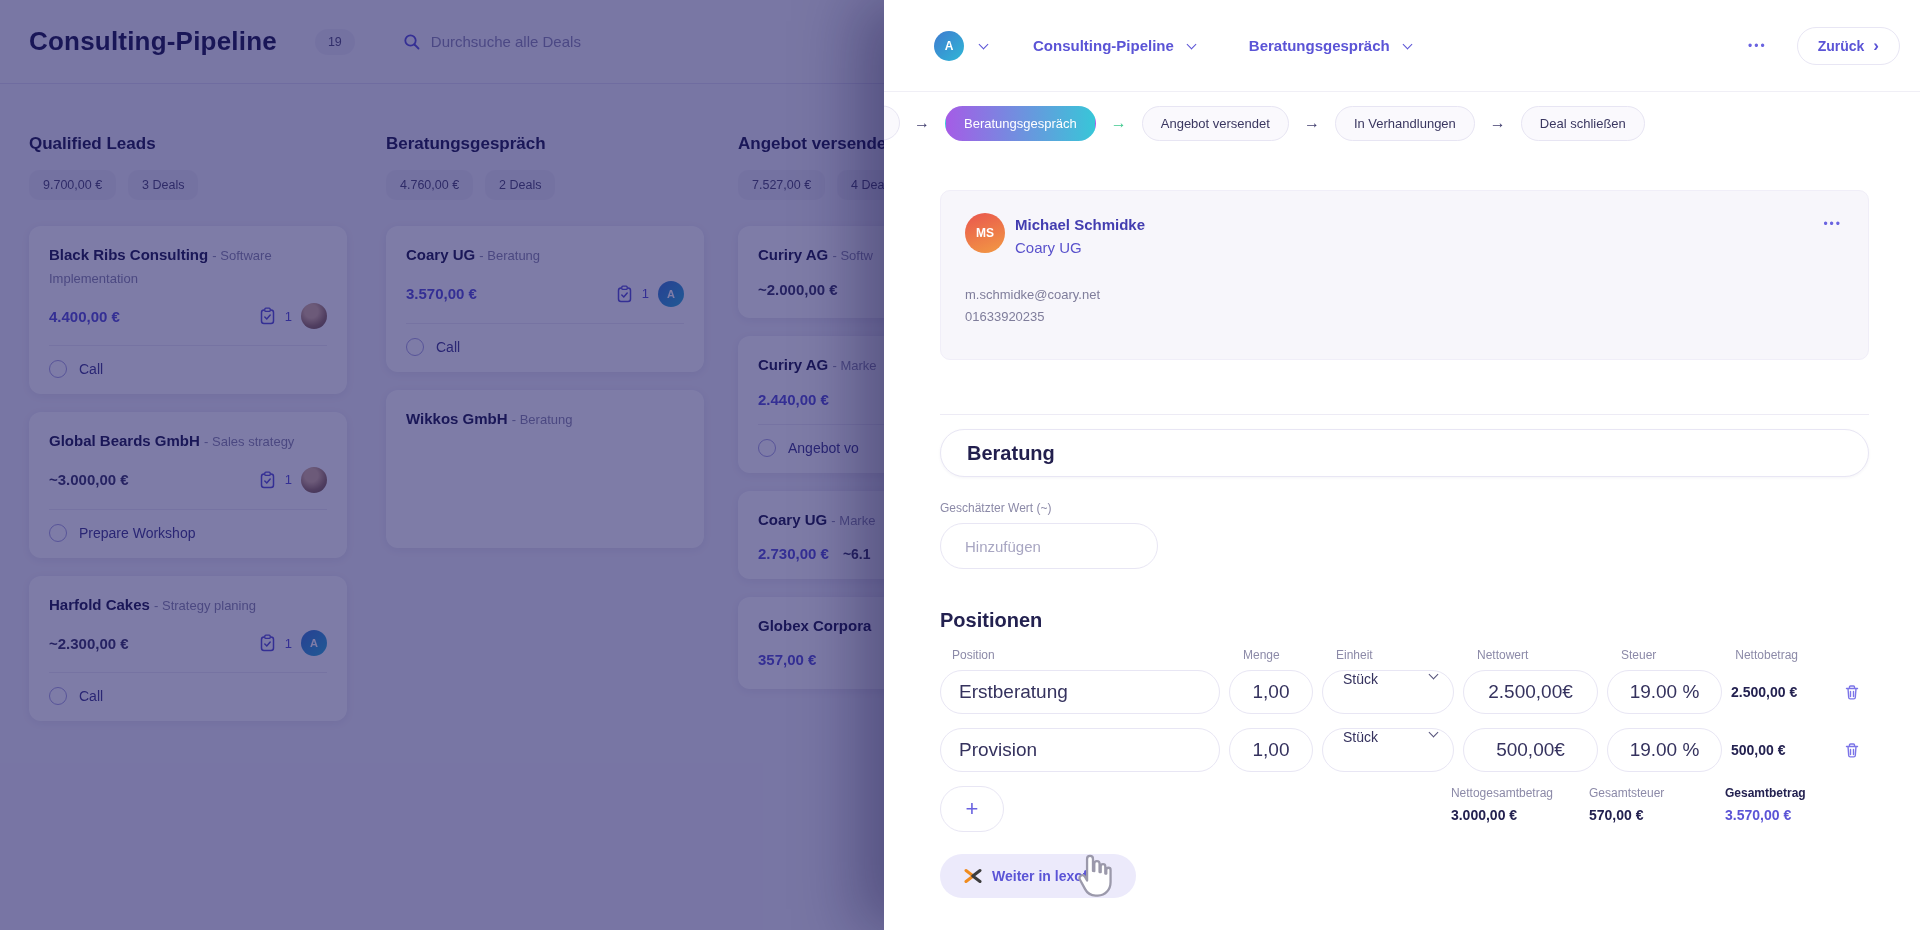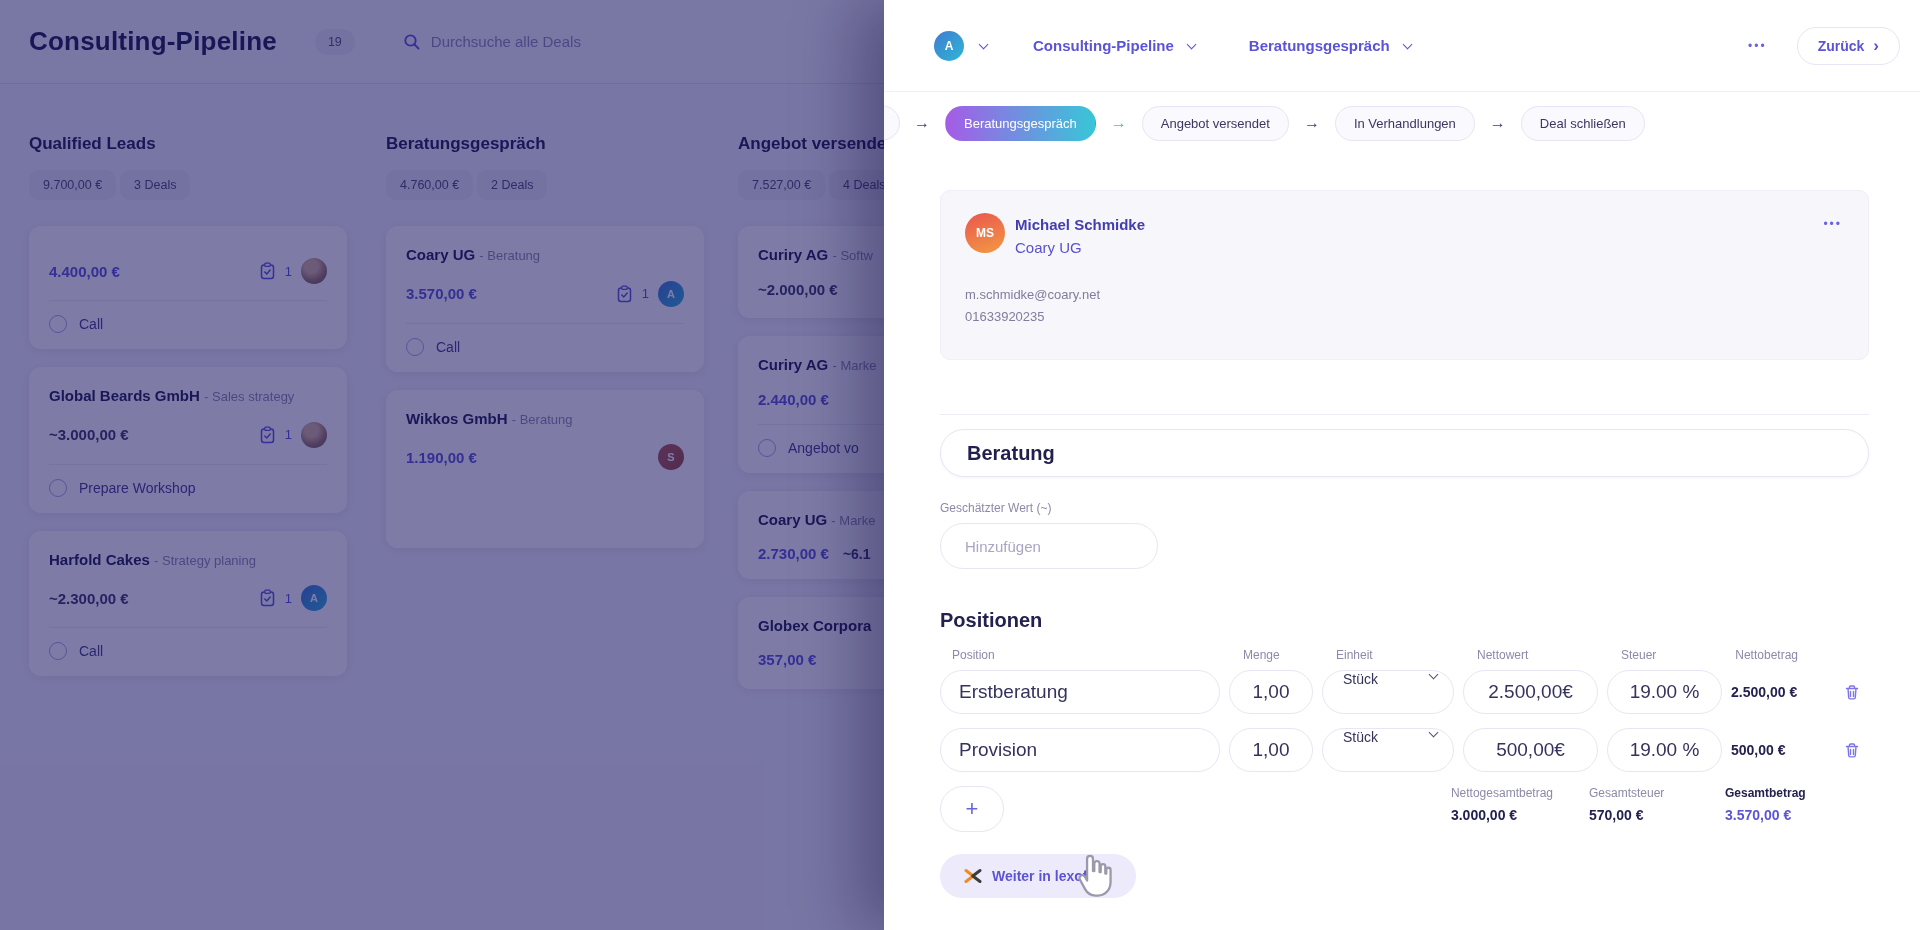--- a/index.html
+++ b/index.html
@@ -12,21 +12,21 @@
               padding-left:29px; border-bottom:1px solid #dedcf0; background:#f4f3f9; }
   .b-title { font-size:26px; font-weight:bold; color:#201d4f; letter-spacing:.2px; }
   .b-count { margin-left:38px; background:#e9e8f2; border-radius:13px; padding:6px 13px; font-size:12.5px; color:#55527a; }
   .b-search { margin-left:48px; display:flex; align-items:center; gap:10px; }
   .b-search input { background:transparent; border:none; outline:none; font-size:15px; color:#55527a; width:230px; font-family:inherit; }
   .b-search input::placeholder { color:#8f8db2; }
 
   .cols { position:absolute; top:84px; left:0; right:0; bottom:0; }
   .col { position:absolute; top:0; width:318px; }
   .col-head { margin-top:50px; font-size:17px; font-weight:bold; color:#232150; white-space:nowrap; }
-  .badges { display:flex; gap:4px; margin-top:16px; }
+  .badges { display:flex; gap:12px; margin-top:16px; }
   .badge { background:#e9e8f2; border-radius:10px; padding:8px 14px; font-size:12.5px; color:#504d74; white-space:nowrap; }
   .cards { margin-top:26px; display:flex; flex-direction:column; gap:18px; }
   .card { background:#ffffff; border-radius:12px; box-shadow:0 2px 8px rgba(35,30,90,.07); padding:18px 20px 16px; }
   .card-title { font-size:15px; font-weight:bold; color:#232150; line-height:1.5; }
   .card-title .sub { font-weight:normal; color:#8f8dac; font-size:13px; }
   .card-title .sub::before { content:"- "; }
   .card-title .sub:empty { display:none; }
   .vrow { display:flex; align-items:center; margin-top:14px; }
   .val { font-size:15px; font-weight:bold; color:#5b54d6; white-space:nowrap; }
   .val.muted { color:#3c3966; font-weight:600; }
@@ -144,20 +144,21 @@
     <div class="cols">
 
       <div class="col" style="left:29px">
         <div class="col-head">Qualified Leads</div>
         <div class="badges">
           <div class="badge">9.700,00 €</div>
           <div class="badge">3 Deals</div>
         </div>
         <div class="cards">
           <div class="card">
+            <div class="card-title"><span>Black Ribs Consulting</span> <span class="sub">Software Implementation</span></div>
             <div class="vrow">
               <span class="val">4.400,00 €</span>
               <span class="vicons">
                 <svg width="17" height="18" viewBox="0 0 17 18">
                     <rect x="2.5" y="3" width="12" height="13.5" rx="2.5" fill="none" stroke="#5b54d6" stroke-width="1.5"></rect>
                     <rect x="5.8" y="1.2" width="5.4" height="3.2" rx="1" fill="#ffffff" stroke="#5b54d6" stroke-width="1.3"></rect>
                     <path d="M5.8 10l2 2 3.4-4" fill="none" stroke="#5b54d6" stroke-width="1.5" stroke-linecap="round"></path>
                   </svg>
                 <span class="tcount">1</span>
                 <span class="avatar photo"></span>
@@ -234,26 +235,20 @@
               </span>
             </div>
             <div class="card-div"></div>
             <div class="task">
               <span class="task-circle"></span>
               <span class="task-label">Call</span>
             </div>
           </div>
           <div class="card" style="min-height:158px">
             <div class="card-title"><span>Wikkos GmbH</span> <span class="sub">Beratung</span></div>
-            <div class="vrow">
-              <span class="val">1.190,00 €</span>
-              <span class="vicons">
-                <span class="avatar red">S</span>
-              </span>
-            </div>
           </div>
         </div>
       </div>
 
       <div class="col" style="left:738px">
         <div class="col-head">Angebot versendet</div>
         <div class="badges">
           <div class="badge">7.527,00 €</div>
           <div class="badge">4 Deals</div>
         </div>

